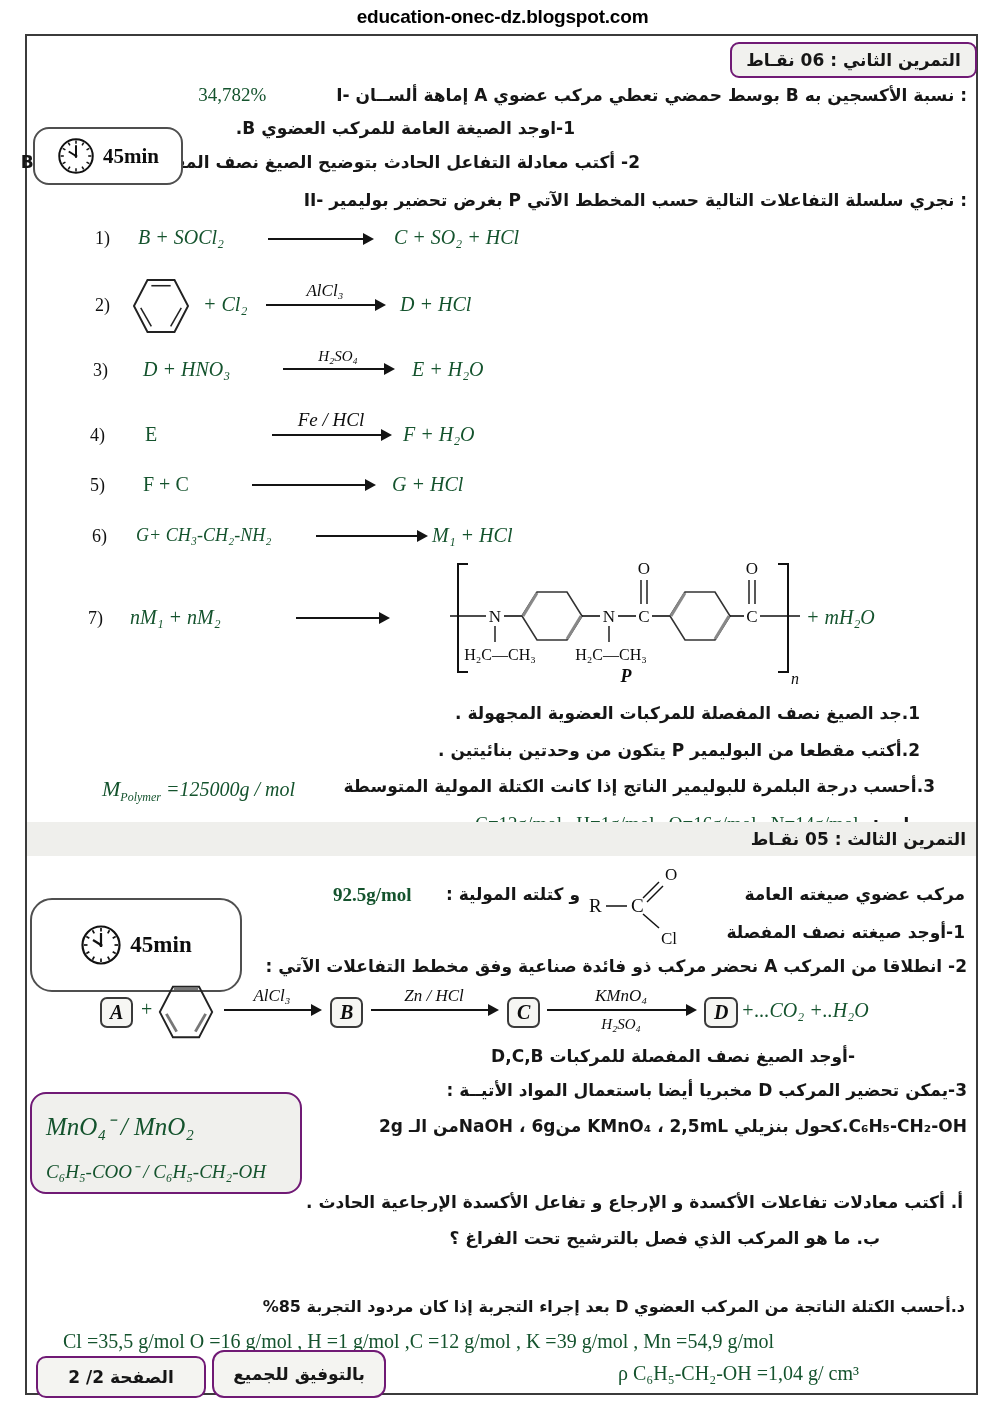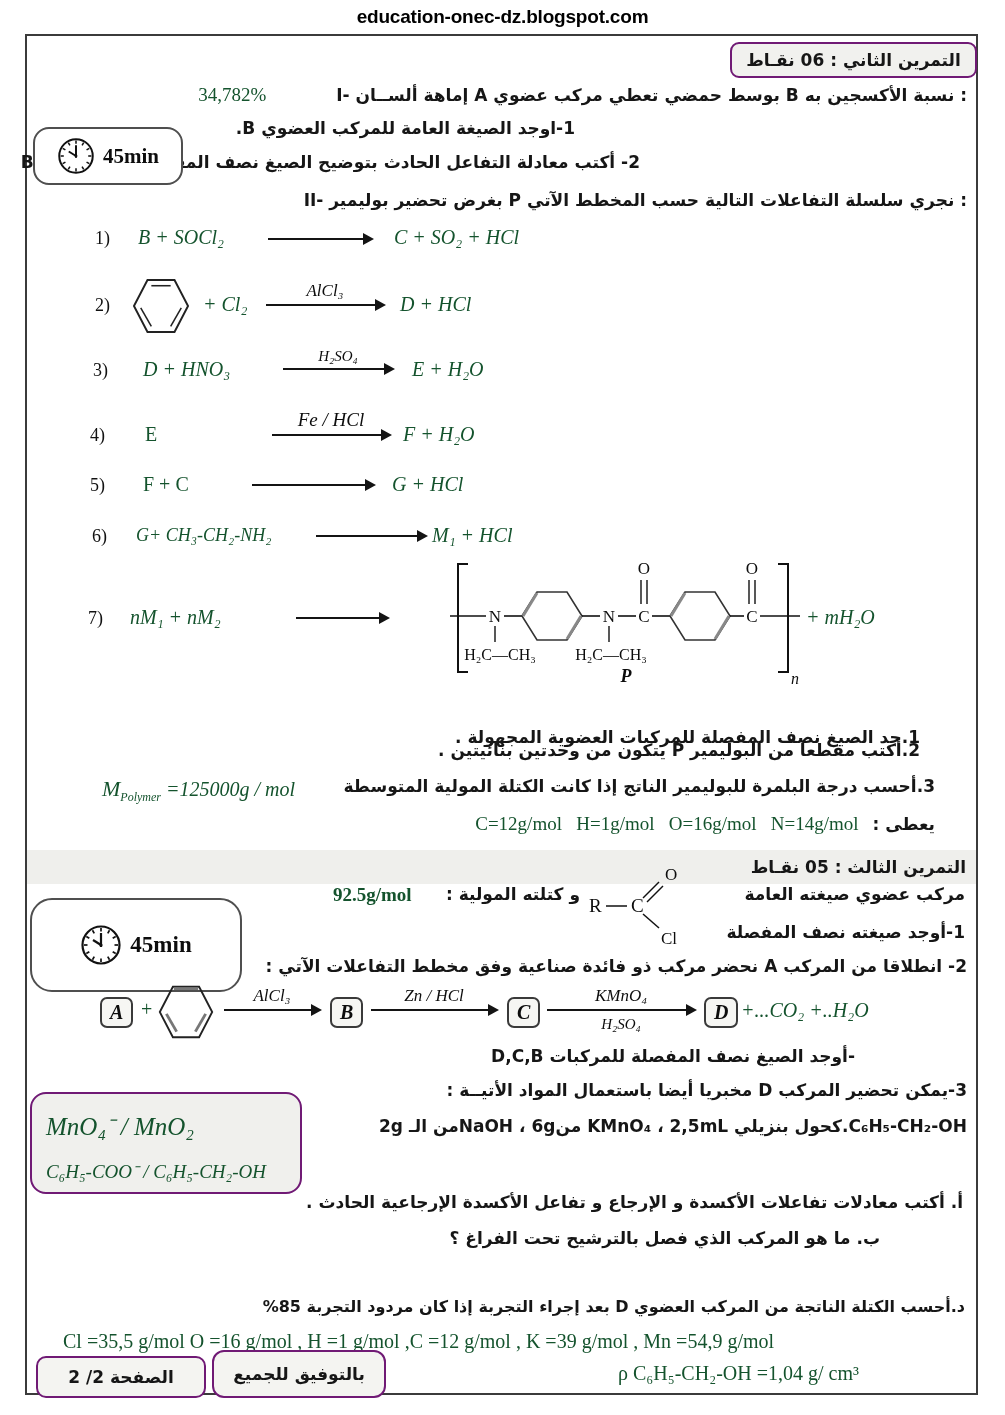--- a/index.html
+++ b/index.html
@@ -193,33 +193,33 @@
     <line x1="282" y1="62" x2="296" y2="62" stroke="#111" stroke-width="1.6"></line>
     <text x="304" y="68" text-anchor="middle" font-family="Liberation Serif, DejaVu Serif, serif" font-size="17">C</text>
     <text x="304" y="20" text-anchor="middle" font-family="Liberation Serif, DejaVu Serif, serif" font-size="17">O</text>
     <line x1="301" y1="26" x2="301" y2="50" stroke="#111" stroke-width="1.4"></line>
     <line x1="307" y1="26" x2="307" y2="50" stroke="#111" stroke-width="1.4"></line>
     <line x1="312" y1="62" x2="352" y2="62" stroke="#111" stroke-width="1.6"></line>
     <text x="343" y="130" font-family="Liberation Serif, DejaVu Serif, serif" font-size="16" font-style="italic">n</text>
   </svg>
   <div class="abs f" style="left:806px;top:606px;">+ mH₂O</div>
 
-  <div class="abs a a17" style="top:703px;right:85px;margin-top:24px;">1.جد الصيغ نصف المفصلة للمركبات العضوية المجهولة .</div>
+  <div class="abs a a17" style="top:703px;right:85px;">1.جد الصيغ نصف المفصلة للمركبات العضوية المجهولة .</div>
   <div class="abs a a17" style="top:740px;right:85px;">2.أكتب مقطعا من البوليمير P يتكون من وحدتين بنائيتين .</div>
   <div class="abs a a17" style="top:776px;right:70px;">3.أحسب درجة البلمرة للبوليمير الناتج إذا كانت الكتلة المولية المتوسطة</div>
   <div class="abs f" style="left:102px;top:776px;">
     <span style="font-size:22px;">M</span><sub style="font-size:12px;">Polymer</sub>
     <span>=125000g / mol</span>
   </div>
   <div class="abs" style="top:813px;right:70px;direction:rtl;display:flex;gap:14px;align-items:baseline;">
     <span class="a a17">يعطى :</span>
     <span class="f fr pre" style="font-size:19px;">C=12g/mol   H=1g/mol   O=16g/mol   N=14g/mol</span>
   </div>
 
-  <div class="abs strip a a17" style="left:27px;top:850px;width:949px;height:34px;line-height:34px;padding-right:10px;">التمرين الثالث : 05 نقـاط</div>
+  <div class="abs strip a a17" style="left:27px;top:822px;width:949px;height:34px;line-height:34px;padding-right:10px;">التمرين الثالث : 05 نقـاط</div>
 
   <div class="abs a a17" style="top:884px;right:40px;">مركب عضوي صيغته العامة</div>
   <svg class="abs" style="left:583px;top:860px;" width="110" height="88" viewBox="0 0 110 88">
     <text x="6" y="52" font-family="Liberation Serif, DejaVu Serif, serif" font-size="19">R</text>
     <line x1="23" y1="46" x2="44" y2="46" stroke="#111" stroke-width="1.5"></line>
     <text x="48" y="52" font-family="Liberation Serif, DejaVu Serif, serif" font-size="19">C</text>
     <line x1="60" y1="38" x2="76" y2="22" stroke="#111" stroke-width="1.4"></line>
     <line x1="64" y1="42" x2="80" y2="26" stroke="#111" stroke-width="1.4"></line>
     <text x="82" y="20" font-family="Liberation Serif, DejaVu Serif, serif" font-size="17">O</text>
     <line x1="60" y1="54" x2="76" y2="68" stroke="#111" stroke-width="1.5"></line>

